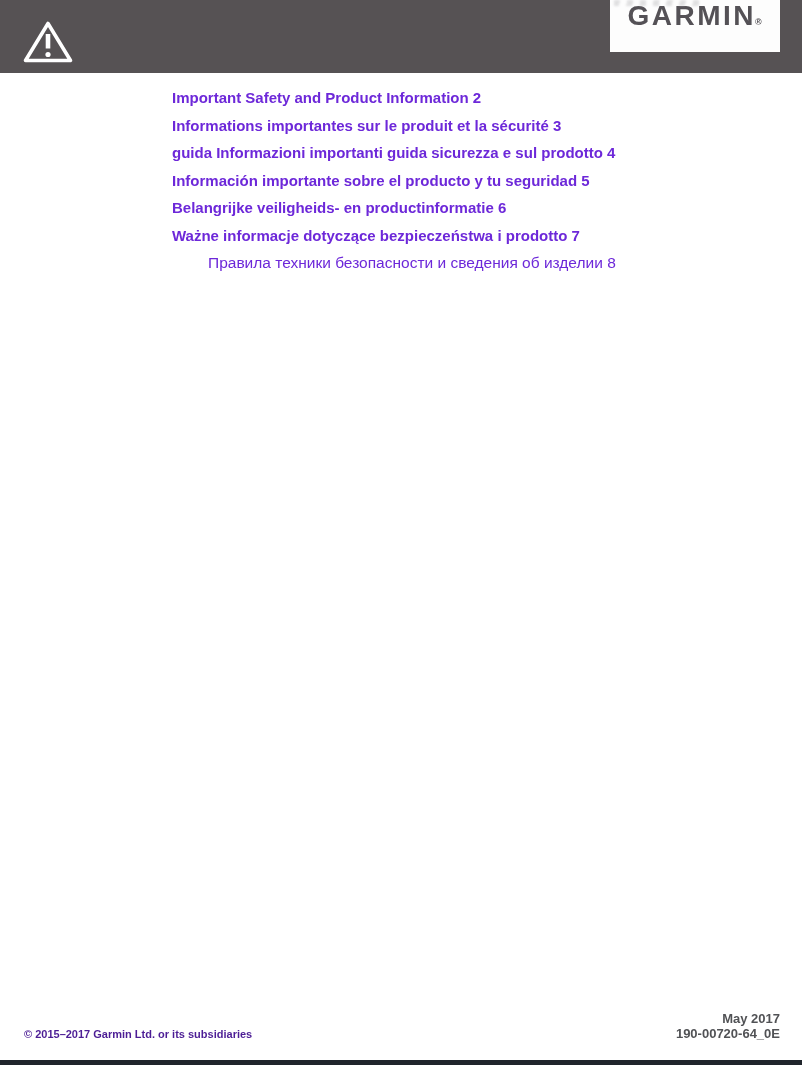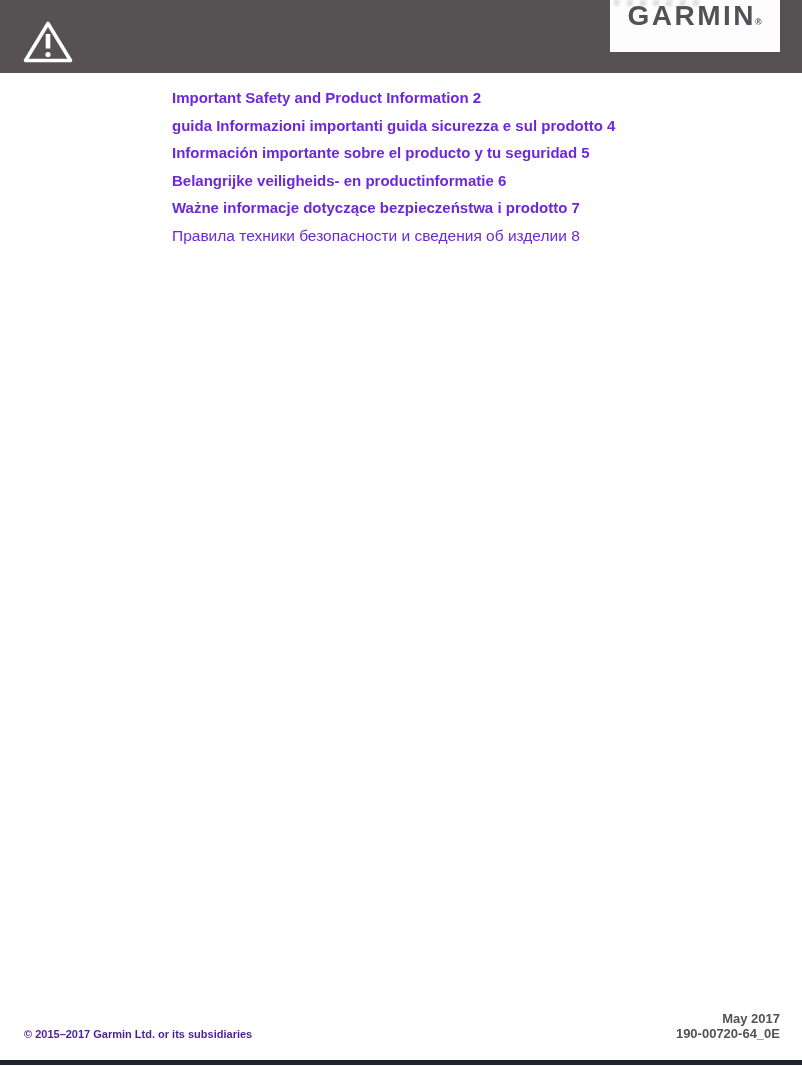--- a/index.html
+++ b/index.html
@@ -82,20 +82,21 @@
     font-size: 15px;
     font-weight: 700;
   }
   .toc-entry {
     line-height: 27.5px;
     white-space: nowrap;
   }
   .toc-entry.regular {
     font-weight: 400;
     font-size: 15.5px;
+    margin-left: 36px;
   }
   .toc-page {
     font-weight: 600;
   }
   .toc-entry.regular .toc-page { font-weight: 400; }
 
   
   .footer-copyright {
     position: absolute;
     left: 24px;
@@ -141,20 +142,21 @@
     </svg>
 
     <div class="logo-box">
       <div class="logo-artifact"></div>
       <div class="logo-text"><span>GARMIN</span><span class="reg-mark">®</span></div>
     </div>
   </div>
 
   <div class="toc">
     <div class="toc-entry"><span>Important Safety and Product Information</span> <span class="toc-page">2</span></div>
+    <div class="toc-entry"><span>Informations importantes sur le produit et la sécurité</span> <span class="toc-page">3</span></div>
     <div class="toc-entry"><span>guida Informazioni importanti guida sicurezza e sul prodotto</span> <span class="toc-page">4</span></div>
     <div class="toc-entry"><span>Información importante sobre el producto y tu seguridad</span> <span class="toc-page">5</span></div>
     <div class="toc-entry"><span>Belangrijke veiligheids- en productinformatie</span> <span class="toc-page">6</span></div>
     <div class="toc-entry"><span>Ważne informacje dotyczące bezpieczeństwa i prodotto</span> <span class="toc-page">7</span></div>
     <div class="toc-entry regular"><span>Правила техники безопасности и сведения об изделии</span> <span class="toc-page">8</span></div>
   </div>
 
   <div class="footer-copyright">© 2015–2017 Garmin Ltd. or its subsidiaries</div>
 
   <div class="footer-right">

